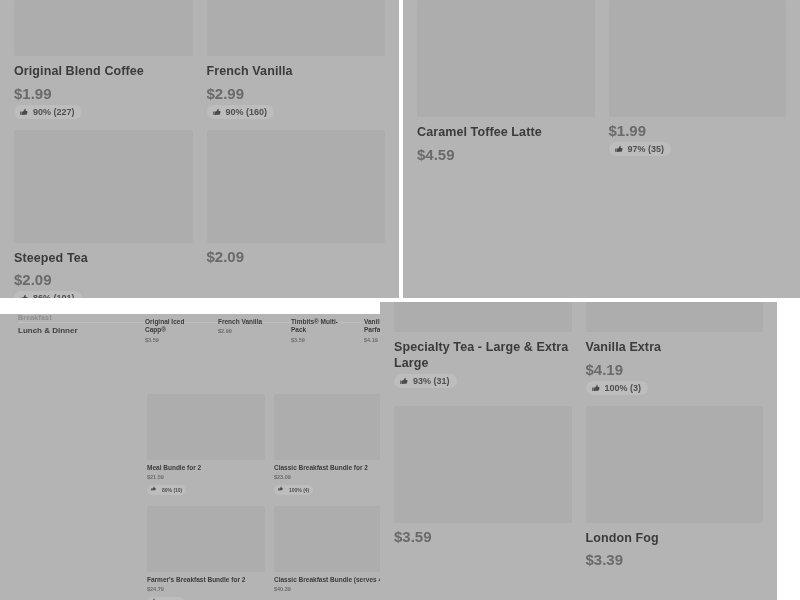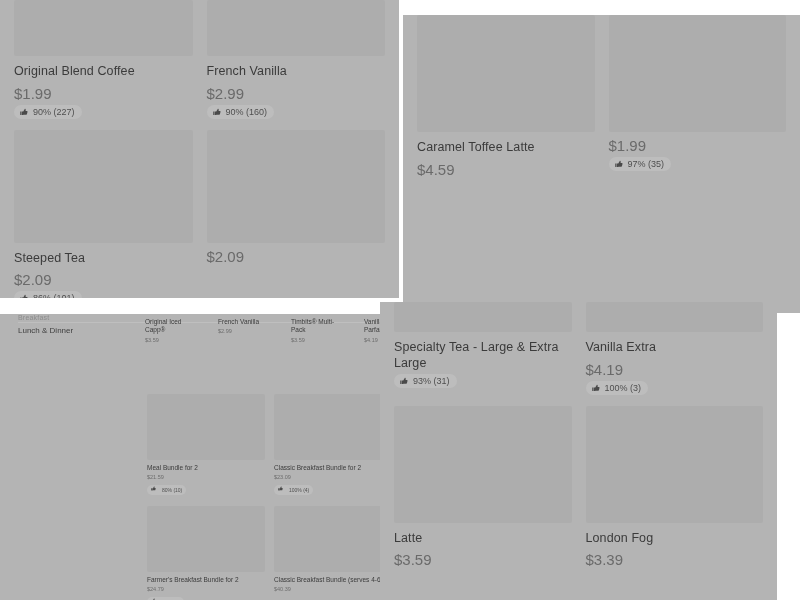--- a/index.html
+++ b/index.html
@@ -6,28 +6,29 @@
   body{
     width:800px;height:600px;
     background:#ffffff;
     font-family:"Liberation Sans", sans-serif;
     overflow:hidden;
   }
   .mosaic{
     position:relative;
     width:800px;height:600px;
     background:#ffffff;
+    font-weight:bold;
   }
   .quad{
     position:absolute;
     overflow:hidden;
     background:#b4b4b4;
   }
   #quad-tl{left:0;top:0;width:399px;height:298px;}
-  #quad-tr{left:403px;top:15px;width:397px;height:298px;}
+  #quad-tr{left:403px;top:0;width:397px;height:298px;}
   #quad-bl{left:0;top:302px;width:399px;height:298px;margin-top:12px;}
   #quad-br{left:380px;top:302px;width:397px;height:298px;}
 
   
   .grid2{
     display:grid;
     grid-template-columns:1fr 1fr;
     column-gap:14px;
     row-gap:0px;
     padding:0 14px;
@@ -277,21 +278,20 @@
             <span class="thumbup">
               <svg width="8" height="8" viewBox="0 0 16 16" fill="#4a4a4a">
                 <path d="M6.5 14H4V7h2.5l3-5.2c.5-.8 1.8-.4 1.8.6V6h2.6c.8 0 1.4.8 1.2 1.6l-1.3 5c-.15.6-.7 1-1.3 1H6.5z"></path>
                 <rect x="0.5" y="7" width="2.6" height="7" rx="0.5"></rect>
               </svg>
             </span>
             <span class="rating-text">100% (3)</span>
           </div></div>
         <div class="card row2">
           <div class="thumb"></div>
-          <div class="title">Latte</div>
           <div class="price">$3.59</div>
         </div>
         <div class="card row2">
           <div class="thumb"></div>
           <div class="title">London Fog</div>
           <div class="price">$3.39</div>
         </div>
       </div>
   </div>
 

